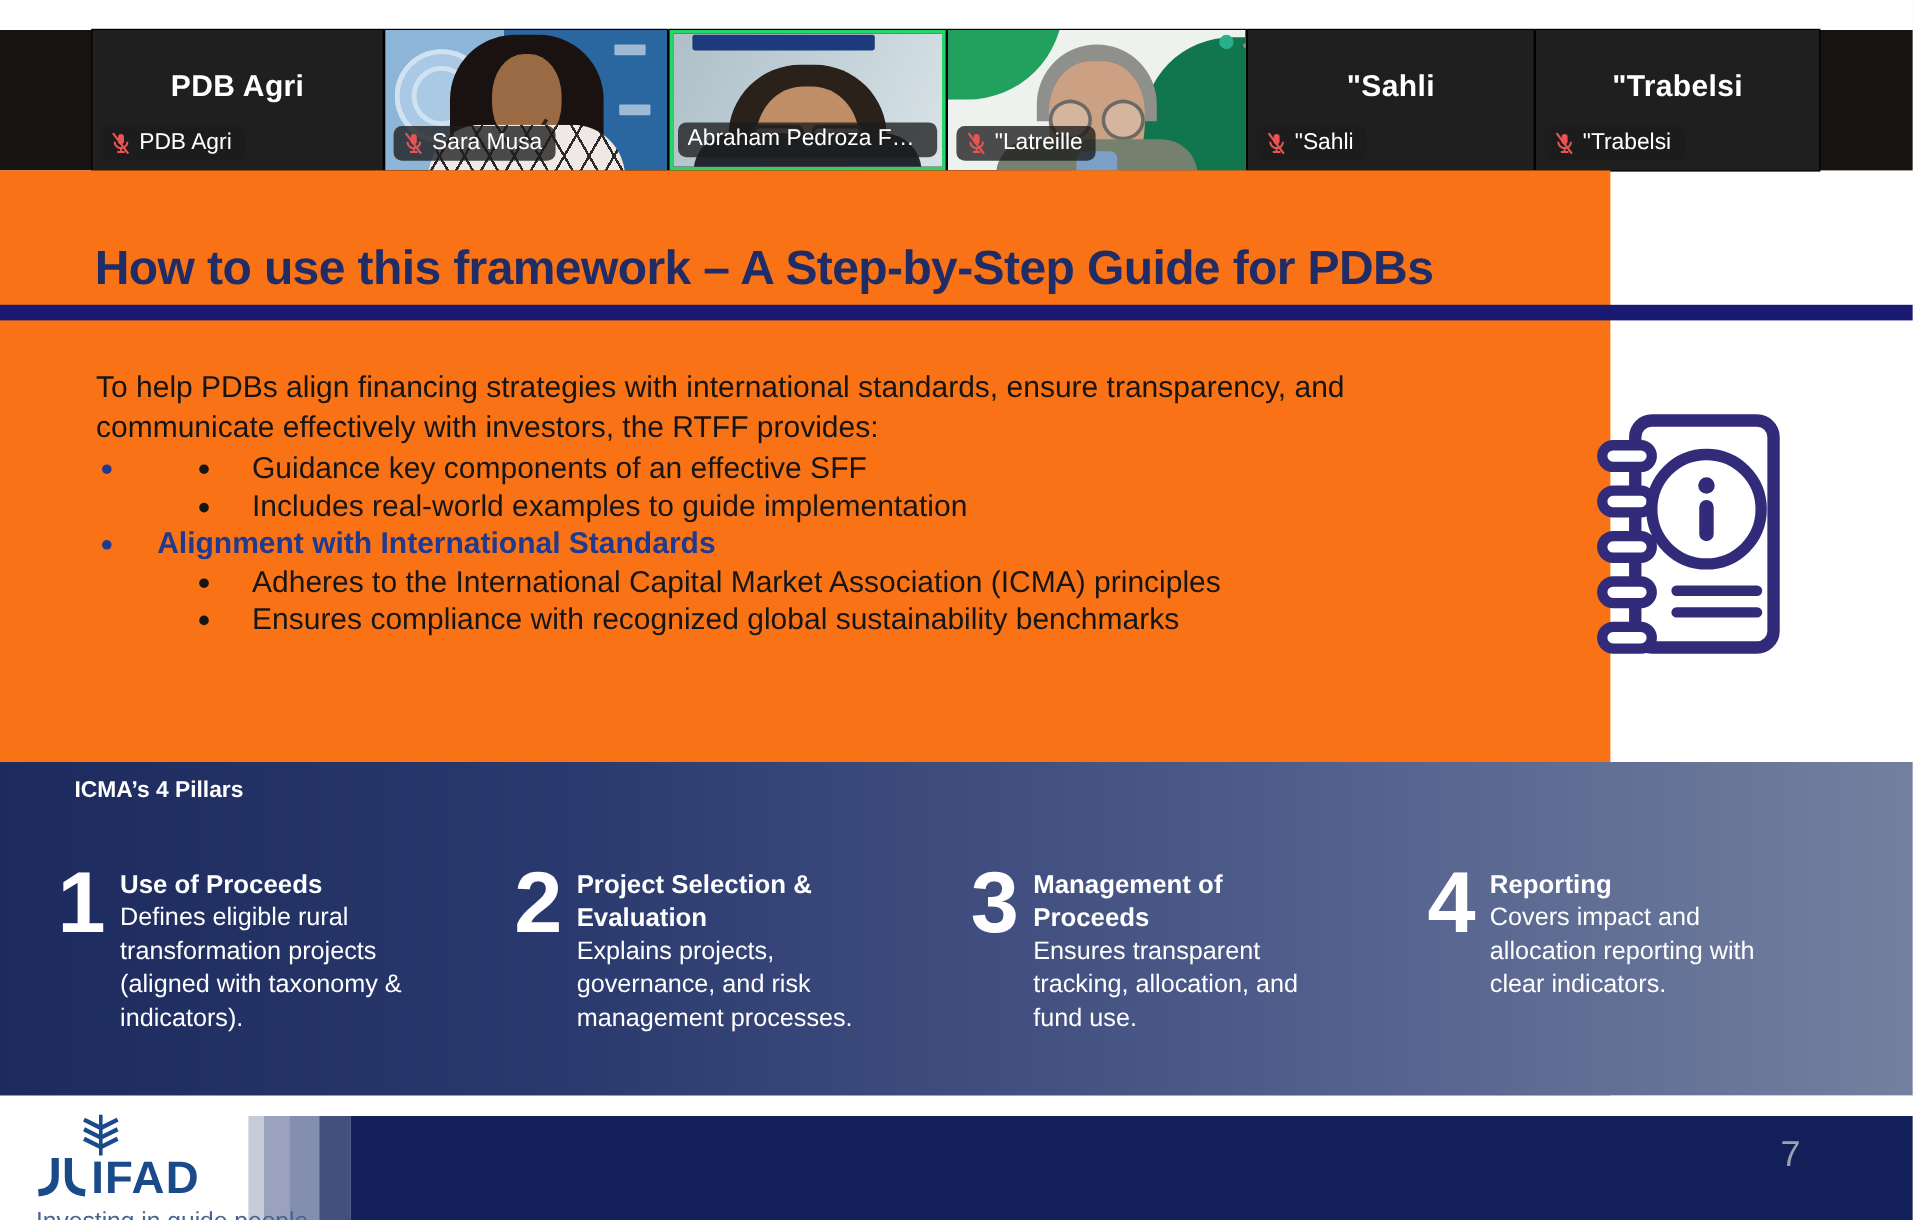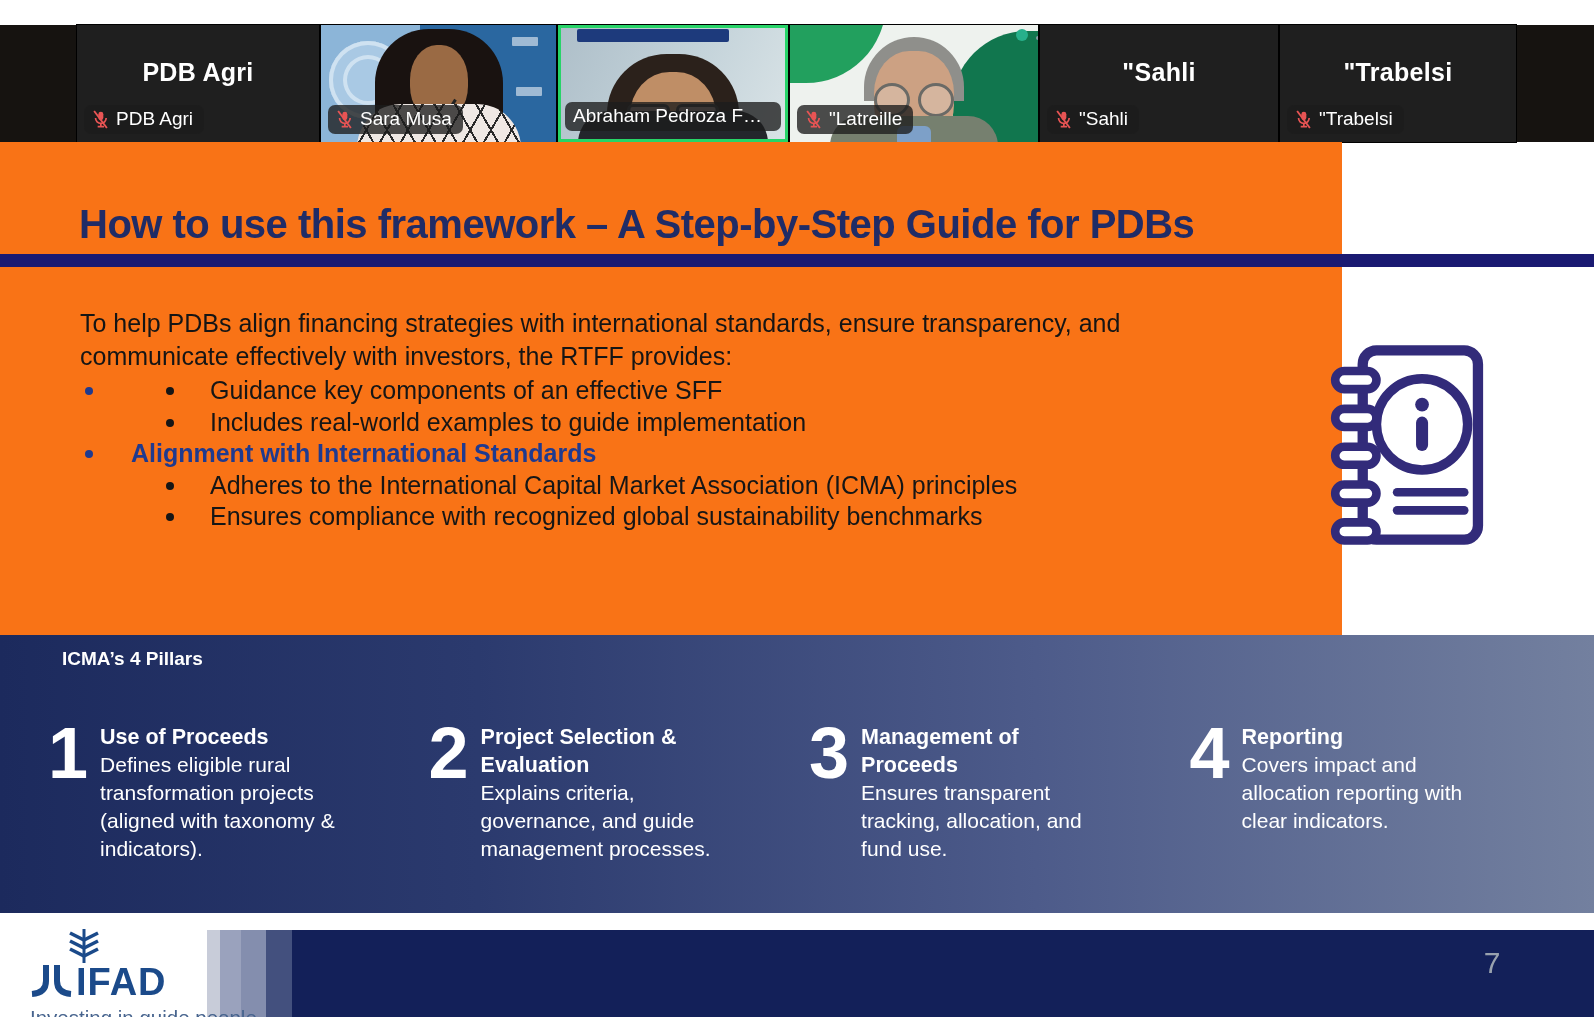--- a/index.html
+++ b/index.html
@@ -278,21 +278,21 @@
           <div class="p-body">
             <div class="p-title">Use of Proceeds</div>
             <div class="p-desc">Defines eligible rural transformation projects (aligned with taxonomy &amp; indicators).</div>
           </div>
         </div>
 
         <div class="pillar">
           <div class="p-num">2</div>
           <div class="p-body">
             <div class="p-title">Project Selection &amp; Evaluation</div>
-            <div class="p-desc">Explains criteria, governance, and guide management processes.</div>
+            <div class="p-desc">Explains projects, governance, and risk management processes.</div>
           </div>
         </div>
 
         <div class="pillar">
           <div class="p-num">3</div>
           <div class="p-body">
             <div class="p-title">Management of Proceeds</div>
             <div class="p-desc">Ensures transparent tracking, allocation, and fund use.</div>
           </div>
         </div>

